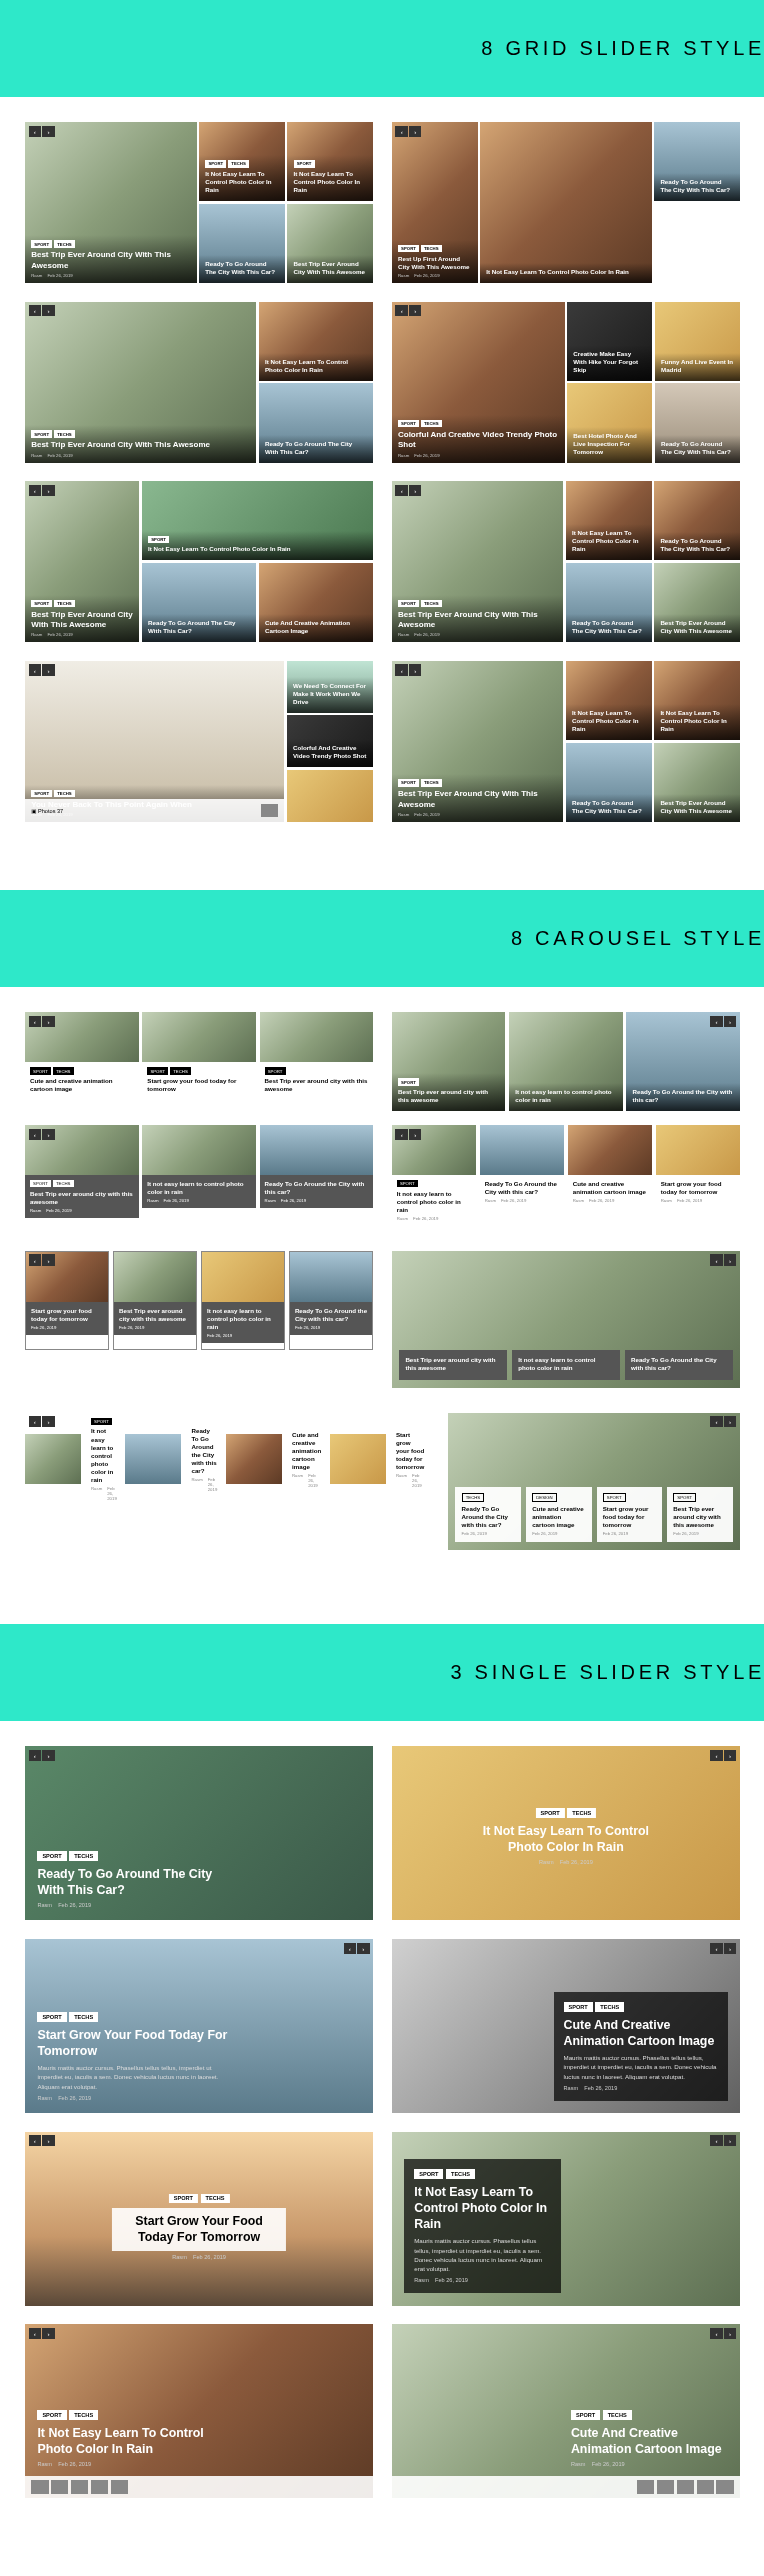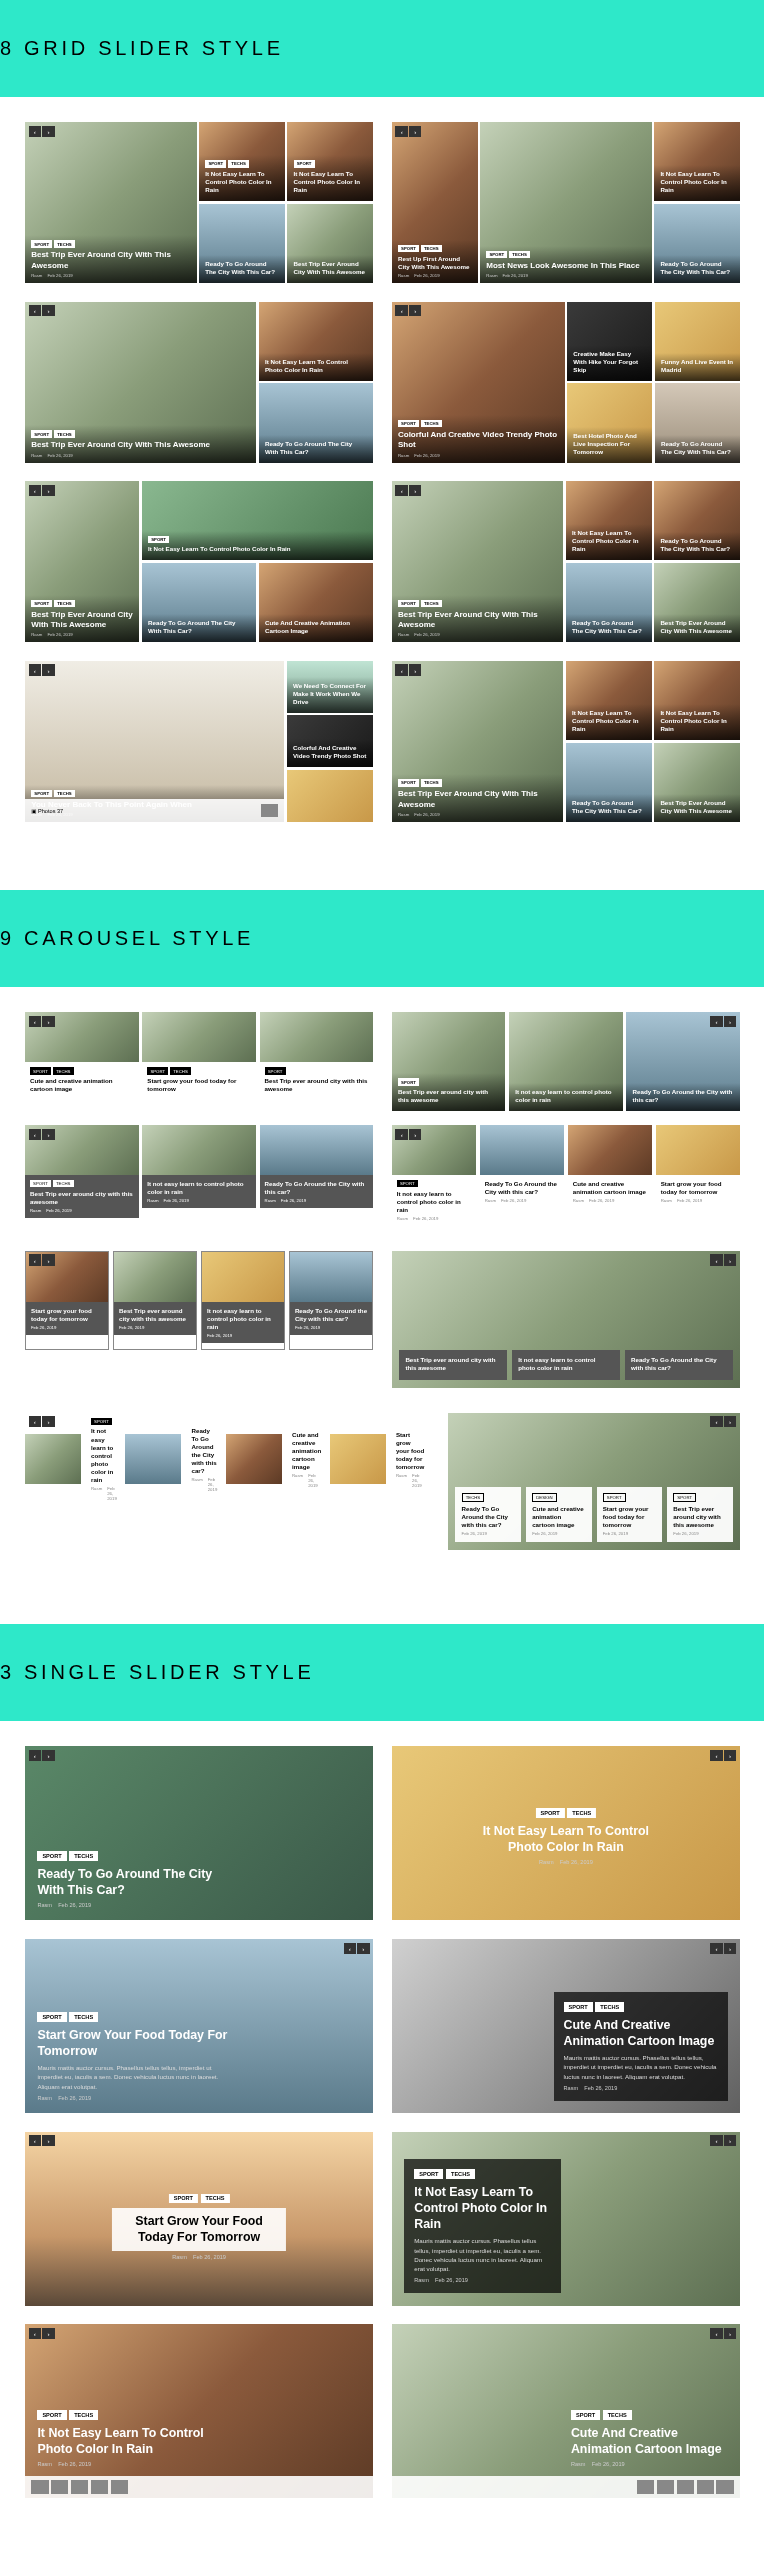--- a/index.html
+++ b/index.html
@@ -1,17 +1,17 @@
 <!DOCTYPE html>
 <html style="font-size:10px"><head>
   <meta charset="utf-8">
   <style>
     *{box-sizing:border-box;margin:0;padding:0}
     body{font-family:-apple-system,BlinkMacSystemFont,'Segoe UI',Arial,sans-serif;background:#fff;width:765px}
-    .section-header{background:#2ee8c9;text-align:left;padding:37px 0;margin-bottom:25px}
+    .section-header{background:#2ee8c9;text-align:right;padding:37px 0;margin-bottom:25px}
     .section-header h2{font-weight:400;letter-spacing:3.7px;color:#000;font-size:20px}
     .section-content{padding:0 25px 50px}
     .grid-row{display:flex;gap:18.6px;margin-bottom:18.6px}
     .grid-col{flex:1;position:relative}
     .nav-arrows{position:absolute;top:3.7px;left:3.7px;display:flex;gap:1.2px;z-index:10}
     .nav-arrow{width:12.4px;height:11.2px;background:#333;color:#fff;display:flex;align-items:center;justify-content:center;font-size:6.2px}
     .nav-arrows.right-side{left:auto;right:3.7px}
     .grid-layout{display:grid;gap:2.5px;height:161px}
     .grid-layout.style1{grid-template-columns:2fr 1fr 1fr;grid-template-rows:1fr 1fr}
     .grid-layout.style1 .tile:first-child{grid-row:1/3}
@@ -155,34 +155,20 @@
                 <span class="tile-tag">SPORT</span>
                 <span class="tile-tag">TECHS</span>
               </div>
               <div class="tile-title">Rest Up First Around City With This Awesome</div>
               <div class="tile-meta">
                 <span>Rasm</span>
                 <span>Feb 26, 2019</span>
               </div>
             </div>
           </div>
-        <div class="tile large">
-            <div class="tile-img img-woman"></div>
-            <div class="tile-overlay">
-              <div class="tile-tags">
-                <span class="tile-tag">SPORT</span>
-                <span class="tile-tag">TECHS</span>
-              </div>
-              <div class="tile-title">Most News Look Awesome In This Place</div>
-              <div class="tile-meta">
-                <span>Rasm</span>
-                <span>Feb 26, 2019</span>
-              </div>
-            </div>
-          </div>
         <div class="tile">
             <div class="tile-img img-figs"></div>
             <div class="tile-overlay">
               <div class="tile-title">It Not Easy Learn To Control Photo Color In Rain</div>
             </div>
           </div>
         <div class="tile">
             <div class="tile-img img-boats"></div>
             <div class="tile-overlay">
               <div class="tile-title">Ready To Go Around The City With This Car?</div>
@@ -454,21 +440,21 @@
             <div class="tile-overlay">
               <div class="tile-title">Best Trip Ever Around City With This Awesome</div>
             </div>
           </div>
       </div>
     </div>
   </div>
 </div>
 
 <div class="section-header">
-  <h2>9 CAROUSEL STYLE</h2>
+  <h2>8 CAROUSEL STYLE</h2>
 </div>
 
 <div class="section-content">
 
   <div class="grid-row">
     <div class="grid-col">
       <div class="nav-arrows">
           <div class="nav-arrow">‹</div>
           <div class="nav-arrow">›</div>
         </div>

